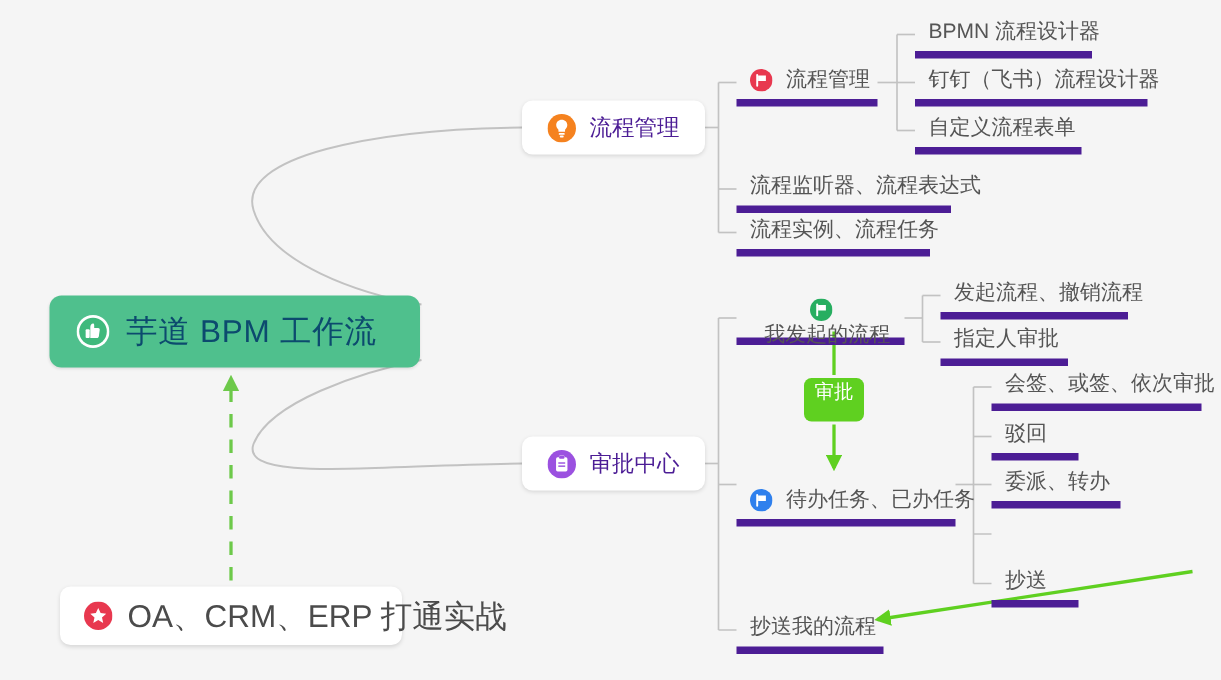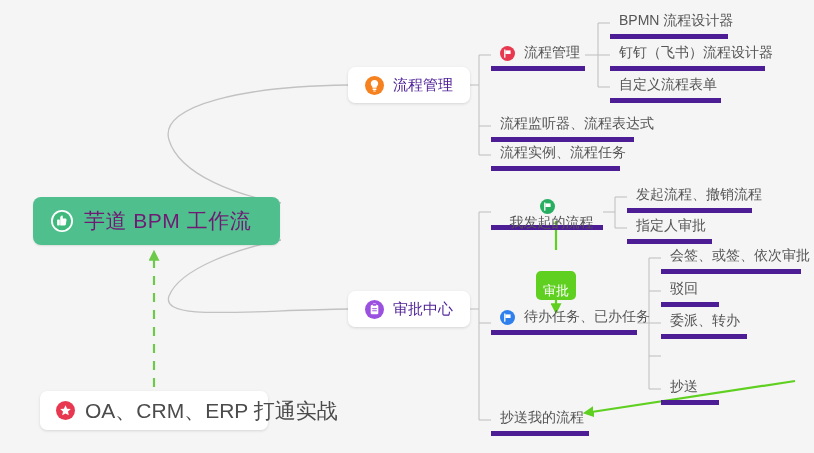--- a/index.html
+++ b/index.html
@@ -35,21 +35,21 @@
     height: 48px;
     background: #4fc08d;
     border-radius: 8px;
     box-shadow: 0 1px 2px rgba(0,0,0,0.10);
     display: flex;
     align-items: center;
     padding: 0 18px;
     box-sizing: border-box;
   }
   .root-label {
-    color: #701a75;
+    color: #0c4a6e;
     font-size: 21px;
     letter-spacing: 0.5px;
     margin-left: 11px;
     white-space: nowrap;
   }
 
   
   .branch-node {
     position: absolute;
     background: #ffffff;
@@ -113,23 +113,22 @@
   
   .badge-node {
     position: absolute;
     left: 536px;
     top: 252px;
     width: 40px;
     height: 29px;
     background: #5fd020;
     border-radius: 5px;
     display: flex;
-    align-items: flex-end;
+    align-items: flex-start;
     justify-content: center;
-    margin-top: 19px;
   }
   .badge-label {
     color: #ffffff;
     font-size: 13px;
     white-space: nowrap;
   }
 
   
   .icon {
     display: inline-flex;
@@ -280,21 +279,21 @@
     <span class="leaf-label with-icon">我发起的流程</span>
   </div>
 
   <div class="leaf-node" style="left:627px; top:182px; width:125px;">
     <span class="leaf-label">发起流程、撤销流程</span>
   </div>
   <div class="leaf-node" style="left:627px; top:213px; width:85px;">
     <span class="leaf-label">指定人审批</span>
   </div>
 
-  <div class="leaf-node" style="left:491px; top:304px; width:146px;">
+  <div class="leaf-node" style="left:491px; top:320px; width:146px;">
     <span class="icon">
       <svg width="15" height="15" viewBox="0 0 15 15">
         <circle cx="7.5" cy="7.5" r="7.5" fill="#2f80ed"></circle>
         <path d="M4.8 4.0 L4.8 11.2" stroke="#ffffff" stroke-width="1.3" stroke-linecap="round"></path>
         <path d="M5.4 4.4 L10.6 4.4 L10.6 8.0 L5.4 8.0 Z" fill="#ffffff"></path>
       </svg>
     </span>
     <span class="leaf-label with-icon">待办任务、已办任务</span>
   </div>
 

